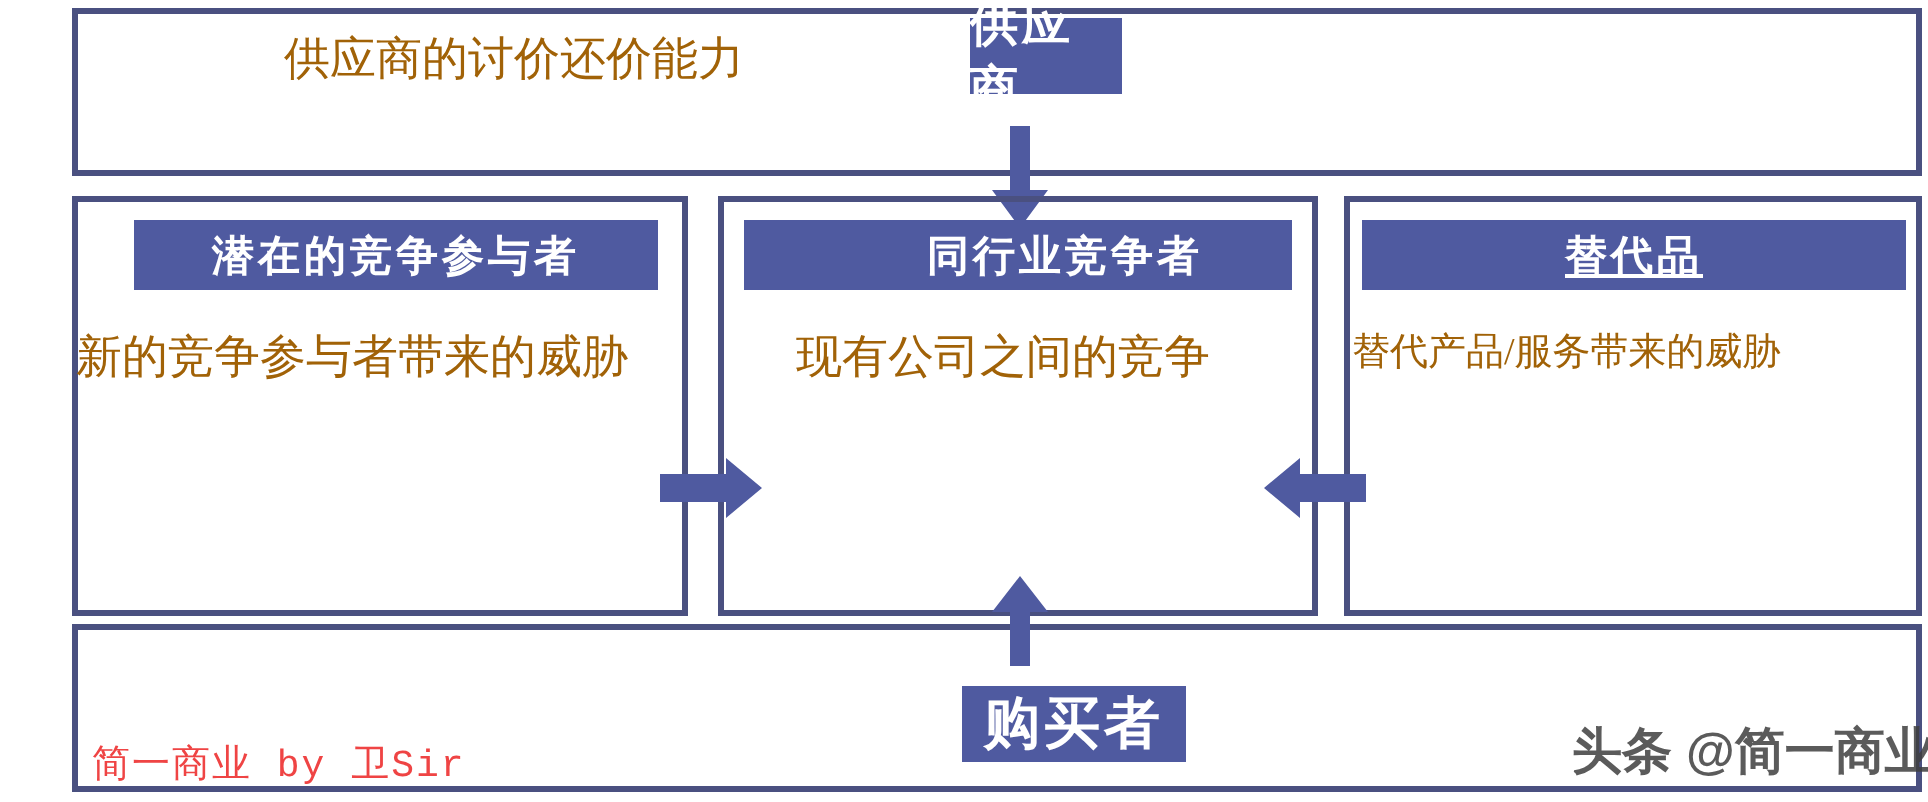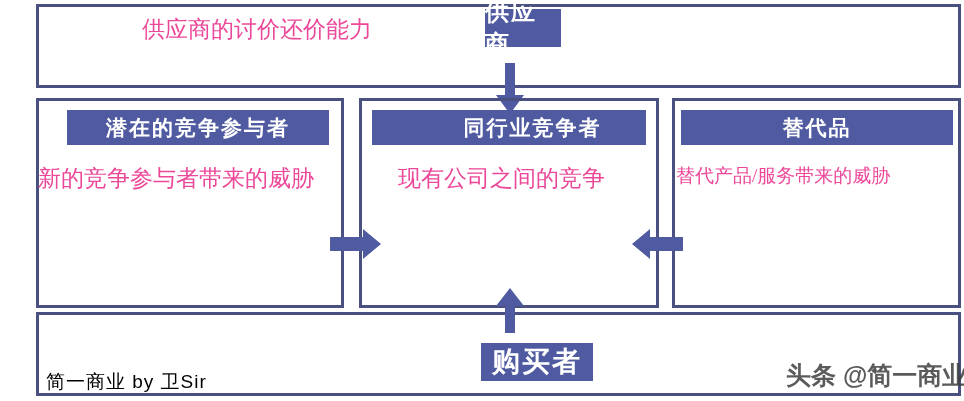--- a/index.html
+++ b/index.html
@@ -36,38 +36,38 @@
     justify-content: center;
     font-weight: bold;
     letter-spacing: 2px;
     box-sizing: border-box;
     font-family: "Liberation Serif", "DejaVu Serif", serif;
   }
 
   
   .caption {
     position: absolute;
-    color: #ec4899;
+    color: #a16207;
     white-space: nowrap;
     font-family: "Liberation Serif", "DejaVu Serif", serif;
   }
 
   
   .arrow {
     position: absolute;
   }
   .arrow svg { display: block; }
 
   
   .wm-left {
     position: absolute;
-    color: #000000;
+    color: #ef4444;
     white-space: nowrap;
     letter-spacing: 1px;
-    font-family: Liberation Sans, sans-serif;
+    font-family: Liberation Mono, monospace;
   }
   .wm-right {
     position: absolute;
     color: #3f3f3f;
     white-space: nowrap;
     opacity: 0.85;
     font-family: "Liberation Sans", sans-serif;
     font-weight: bold;
   }
 </style>
@@ -90,21 +90,21 @@
 
   <div class="frame" style="left:36px; top:98px; width:308px; height:210px;"></div>
   <div class="chip" style="left:67px; top:110px; width:262px; height:35px; font-size:21px;text-align:right;">潜在的竞争参与者</div>
   <div class="caption" style="left:38px; top:163px; font-size:23px;text-align:center;">新的竞争参与者带来的威胁</div>
 
   <div class="frame" style="left:359px; top:98px; width:300px; height:210px;"></div>
   <div class="chip" style="left:372px; top:110px; width:274px; height:35px; font-size:21px;padding-left:47px;">同行业竞争者</div>
   <div class="caption" style="left:398px; top:163px; font-size:23px;font-family:Liberation Mono, monospace;">现有公司之间的竞争</div>
 
   <div class="frame" style="left:672px; top:98px; width:289px; height:210px;"></div>
-  <div class="chip" style="left:681px; top:110px; width:272px; height:35px; font-size:21px;">替代品</div>
+  <div class="chip" style="left:681px; top:110px; width:272px; height:35px; font-size:21px;text-decoration:underline;">替代品</div>
   <div class="caption" style="left:676px; top:163px; font-size:19px;">替代产品/服务带来的威胁</div>
 
   <div class="arrow" style="left:330px; top:228px;">
     <svg width="52" height="32" viewBox="0 0 52 32">
       <polygon points="0,9 33,9 33,1 51,16 33,31 33,23 0,23" fill="#4f5aa0"></polygon>
     </svg>
   </div>
 
   <div class="arrow" style="left:631px; top:228px;">
     <svg width="52" height="32" viewBox="0 0 52 32">

